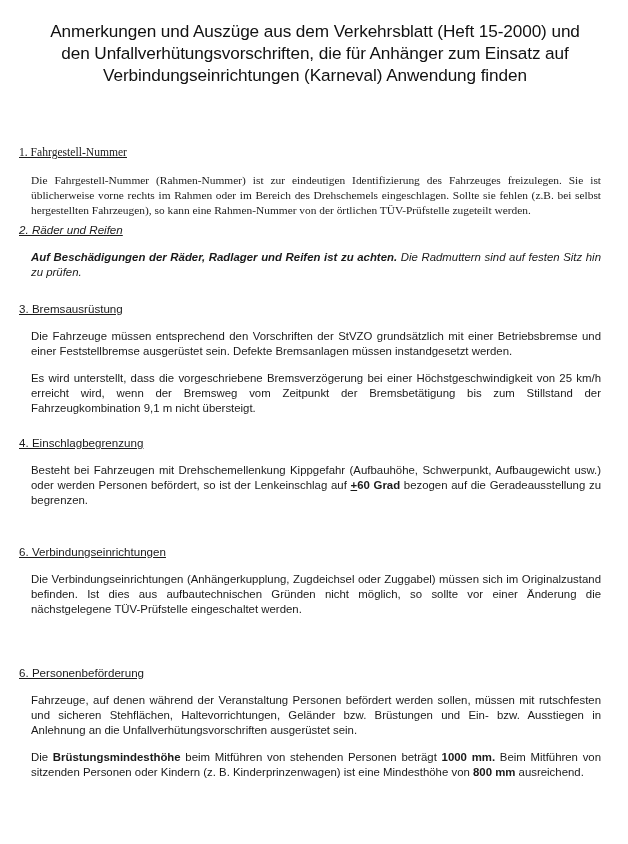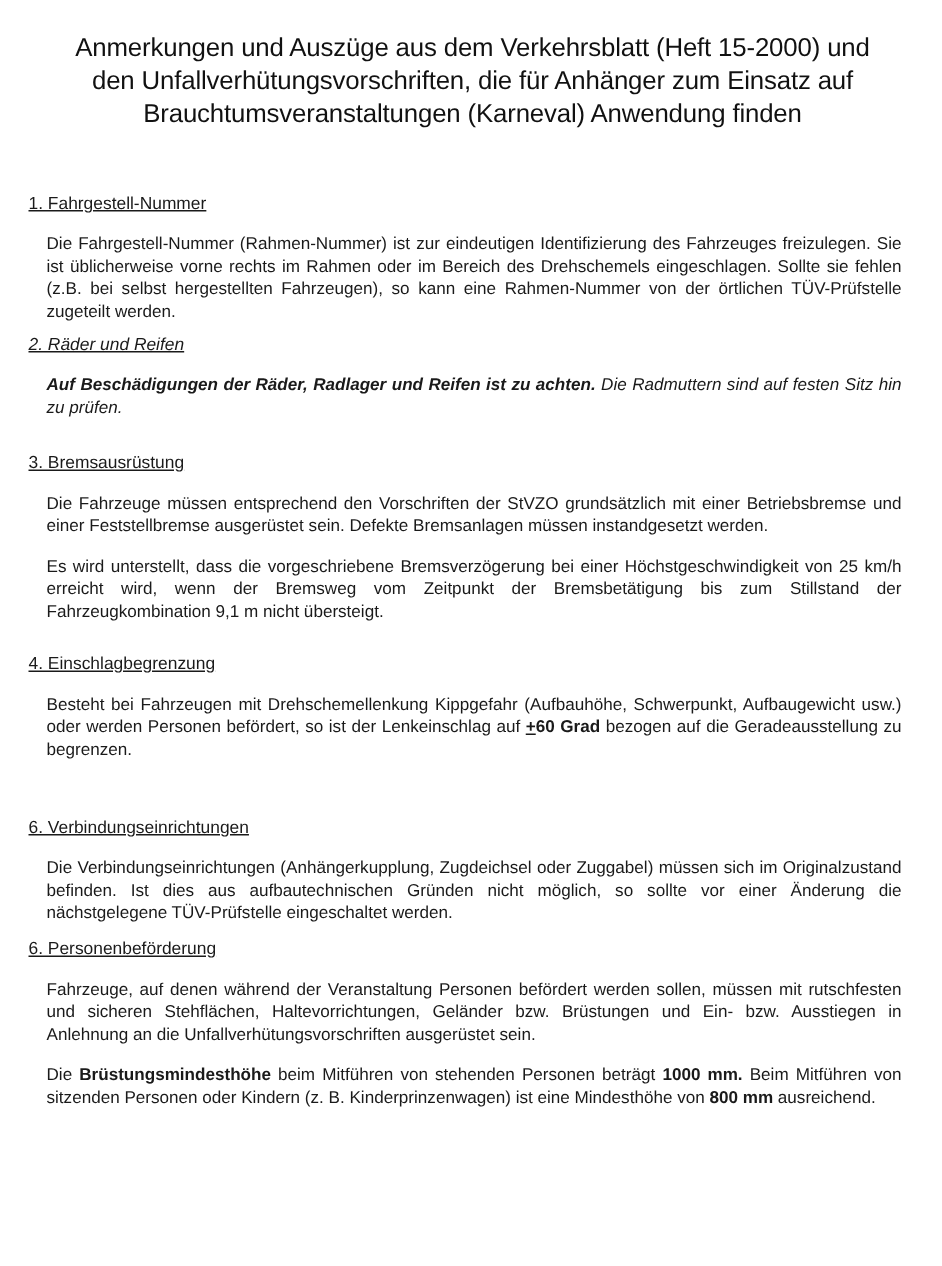--- a/index.html
+++ b/index.html
@@ -13,24 +13,24 @@
   .u { text-decoration: underline; }
 </style>
 </head>
 <body>
 
 <div class="page">
 
   <div class="title">
     <div>Anmerkungen und Auszüge aus dem Verkehrsblatt (Heft 15-2000) und</div>
     <div>den Unfallverhütungsvorschriften, die für Anhänger zum Einsatz auf</div>
-    <div>Brauchtumsveranstaltungen (Karneval) Anwendung finden</div>
+    <div>Verbindungseinrichtungen (Karneval) Anwendung finden</div>
   </div>
 
-  <div class="section" style="top:129px;">
+  <div class="section" style="top:146px;font-family:Liberation Serif, serif;">
     <div class="heading">1. Fahrgestell-Nummer</div>
     <p class="para">Die Fahrgestell-Nummer (Rahmen-Nummer) ist zur eindeutigen Identifizierung des Fahrzeuges freizulegen. Sie ist üblicherweise vorne rechts im Rahmen oder im Bereich des Drehschemels eingeschlagen. Sollte sie fehlen (z.B. bei selbst hergestellten Fahrzeugen), so kann eine Rahmen-Nummer von der örtlichen TÜV-Prüfstelle zugeteilt werden.</p>
   </div>
 
   <div class="section" style="top:223px;font-style:italic;">
     <div class="heading">2. Räder und Reifen</div>
     <p class="para"><b>Auf Beschädigungen der Räder, Radlager und Reifen ist zu achten.</b><span> Die Radmuttern sind auf festen Sitz hin zu prüfen.</span></p>
   </div>
 
   <div class="section" style="top:302px;">
@@ -42,19 +42,19 @@
   <div class="section" style="top:436px;">
     <div class="heading">4. Einschlagbegrenzung</div>
     <p class="para"><span>Besteht bei Fahrzeugen mit Drehschemellenkung Kippgefahr (Aufbauhöhe, Schwerpunkt, Aufbaugewicht usw.) oder werden Personen befördert, so ist der Lenkeinschlag auf </span><b class="u">+</b><b>60 Grad</b><span> bezogen auf die Geradeausstellung zu begrenzen.</span></p>
   </div>
 
   <div class="section" style="top:545px;">
     <div class="heading">6. Verbindungseinrichtungen</div>
     <p class="para">Die Verbindungseinrichtungen (Anhängerkupplung, Zugdeichsel oder Zuggabel) müssen sich im Originalzustand befinden. Ist dies aus aufbautechnischen Gründen nicht möglich, so sollte vor einer Änderung die nächstgelegene TÜV-Prüfstelle eingeschaltet werden.</p>
   </div>
 
-  <div class="section" style="top:626px;">
+  <div class="section" style="top:666px;">
     <div class="heading">6. Personenbeförderung</div>
     <p class="para">Fahrzeuge, auf denen während der Veranstaltung Personen befördert werden sollen, müssen mit rutschfesten und sicheren Stehflächen, Haltevorrichtungen, Geländer bzw. Brüstungen und Ein- bzw. Ausstiegen in Anlehnung an die Unfallverhütungsvorschriften ausgerüstet sein.</p>
     <p class="para"><span>Die </span><b>Brüstungsmindesthöhe</b><span> beim Mitführen von stehenden Personen beträgt </span><b>1000 mm.</b><span> Beim Mitführen von sitzenden Personen oder Kindern (z. B. Kinderprinzenwagen) ist eine Mindesthöhe von </span><b>800 mm</b><span> ausreichend.</span></p>
   </div>
 
 </div>
 
 </body></html>

